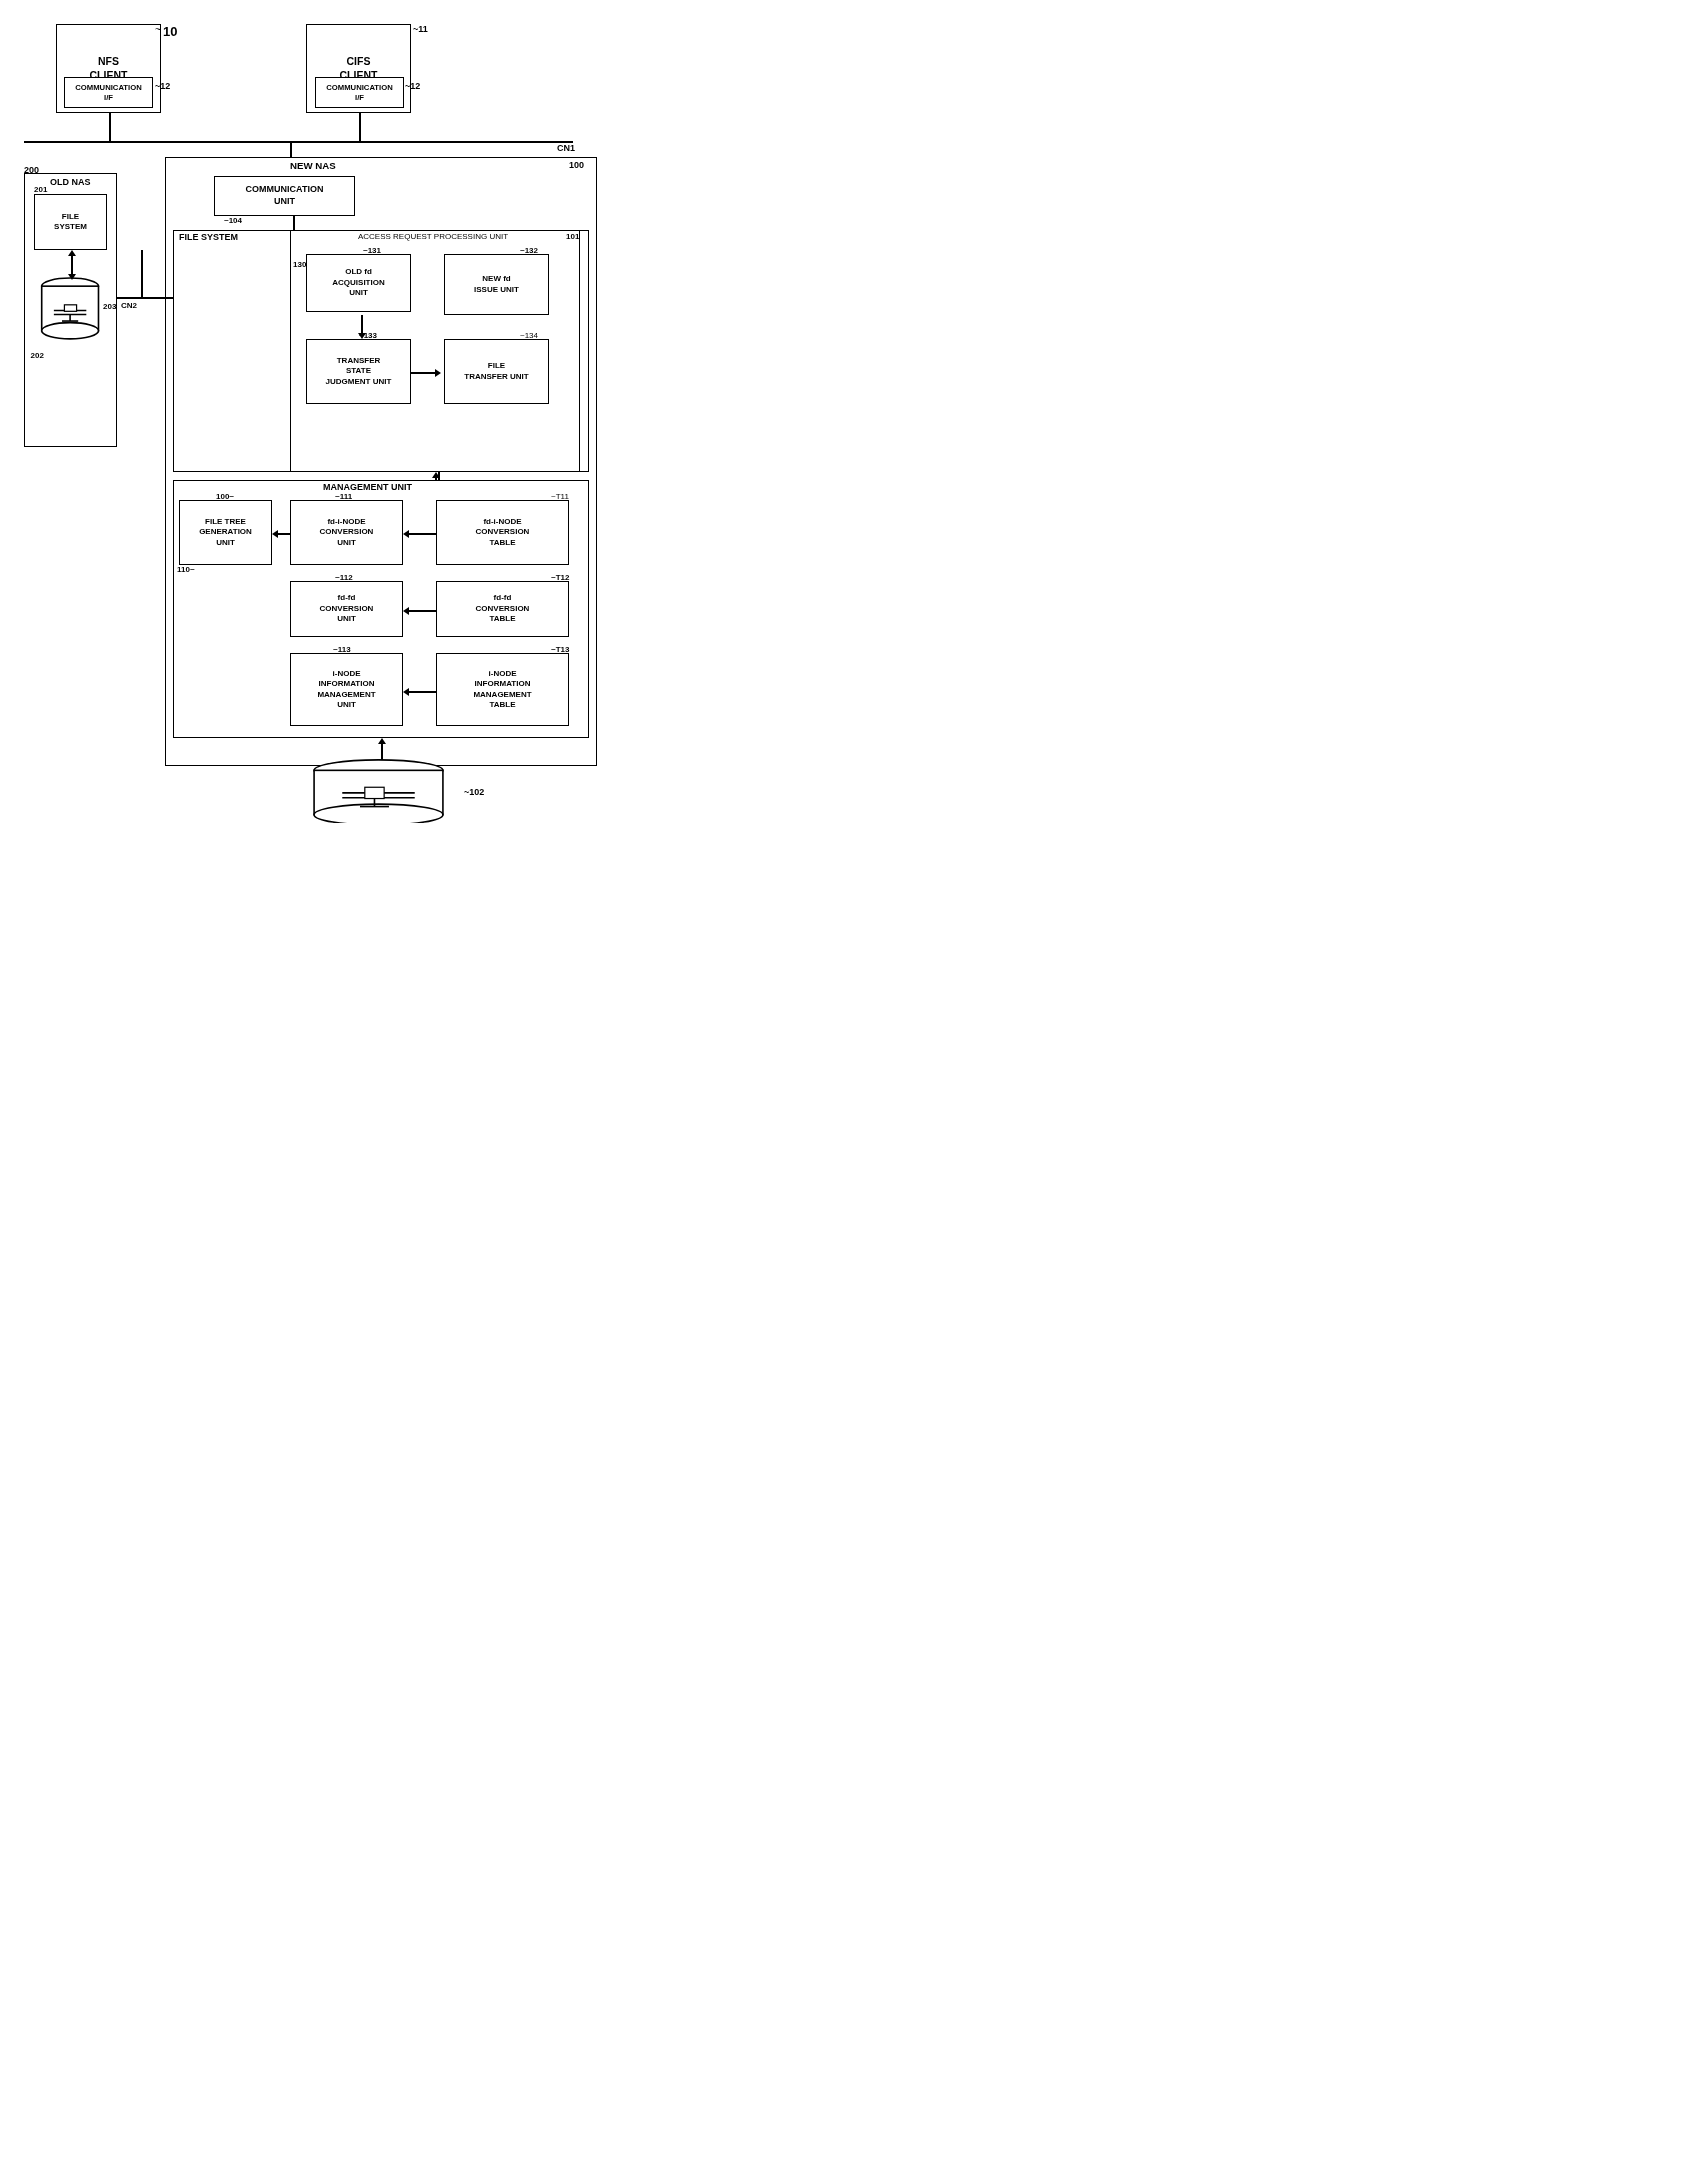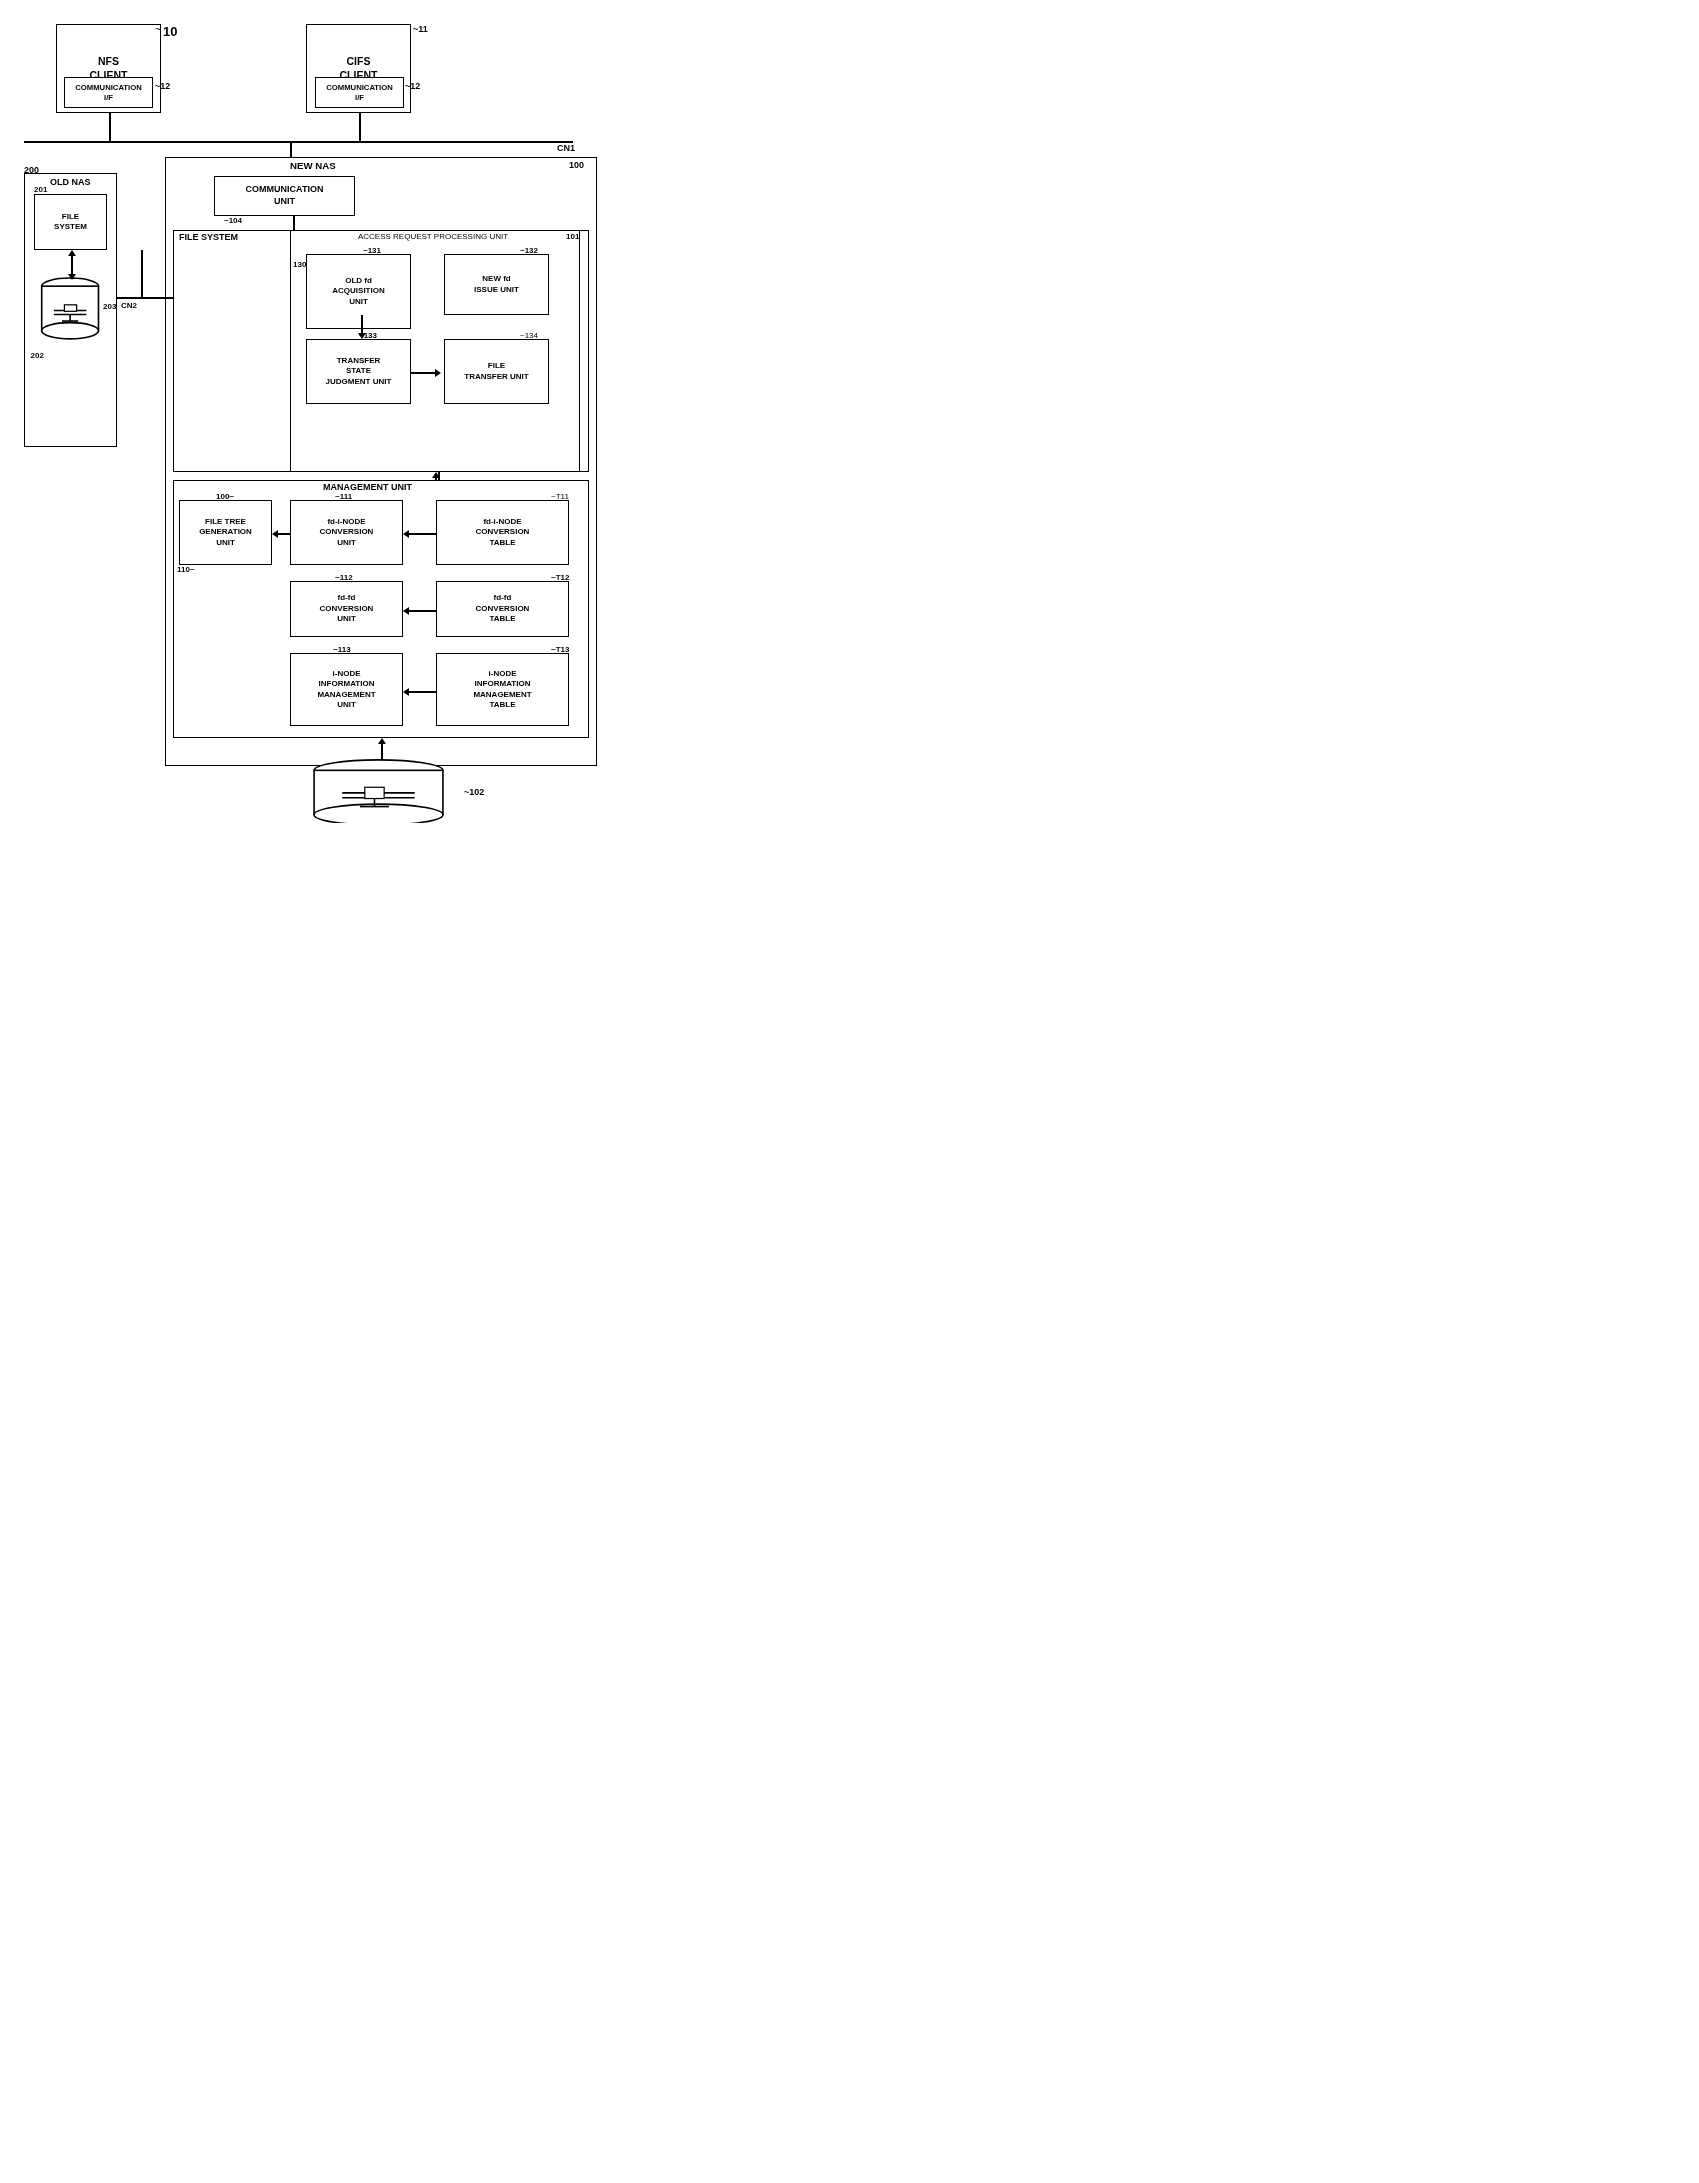--- a/index.html
+++ b/index.html
@@ -187,21 +187,21 @@
 
   <div class="box" style="left:274px; top:214px; width:290px; height:242px; align-items:flex-start; justify-content:flex-start; padding:4px 6.5px;">
   </div>
 
   <div style="position:absolute; left:278px; top:216px; font-size:8px; font-weight:normal; width:278px; text-align:center;">ACCESS REQUEST PROCESSING UNIT</div>
 
   <div style="position:absolute; left:550px; top:216px; font-size:8px; font-weight:bold;">101</div>
 
   <div style="position:absolute; left:277px; top:244px; font-size:8px; font-weight:bold;">130~</div>
 
-  <div class="box" style="left:290px; top:238px; width:105px; height:75px; font-size:8px;">
+  <div class="box" style="left:290px; top:238px; width:105px; height:58px; font-size:8px;">
     <span>OLD fd<br>ACQUISITION<br>UNIT</span>
   </div>
 
   <div style="position:absolute; left:347px; top:230px; font-size:8px; font-weight:bold;">~131</div>
 
   <div class="box" style="left:428px; top:238px; width:105px; height:61px; font-size:8px;">
     <span>NEW fd<br>ISSUE UNIT</span>
   </div>
 
   <div style="position:absolute; left:504px; top:230px; font-size:8px; font-weight:bold;">~132</div>

